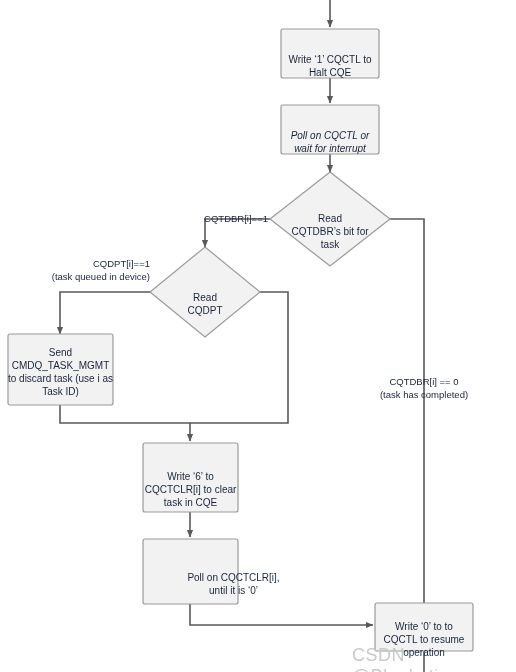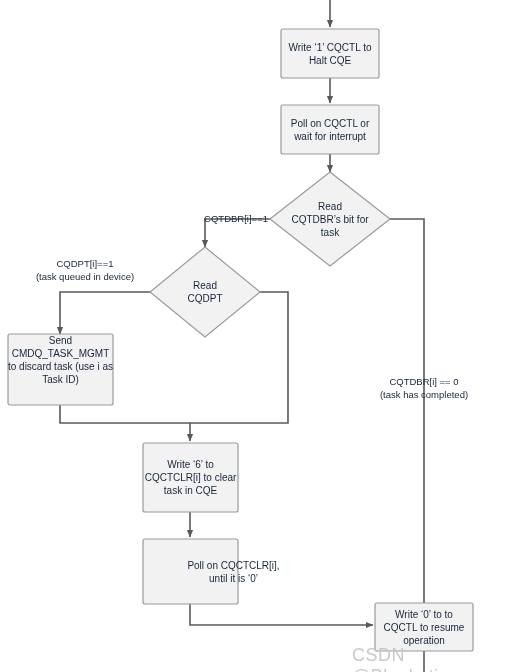--- a/index.html
+++ b/index.html
@@ -32,20 +32,21 @@
     position: absolute;
     display: flex;
     align-items: center;
     justify-content: center;
     text-align: center;
     color: #17243b;
     font-size: 10px;
     line-height: 13px;
     pointer-events: none;
     white-space: pre-line;
+    margin-top: 12px;
   }
   .edge-label {
     position: absolute;
     text-align: center;
     color: #17243b;
     font-size: 9.5px;
     line-height: 13px;
     white-space: pre-line;
   }
   .watermark {
@@ -103,21 +104,21 @@
       <rect x="8" y="334" width="105" height="71" rx="2"></rect>
       <rect x="143" y="443" width="95" height="69" rx="2"></rect>
       <rect x="143" y="539" width="95" height="65" rx="2"></rect>
       <rect x="375" y="603" width="98" height="48" rx="2"></rect>
     </g>
   </svg>
 
   <div class="node-text" style="left:281px; top:29px; width:98px; height:49px;">Write ‘1’ CQCTL to
 Halt CQE</div>
 
-  <div class="node-text" style="left:281px; top:105px; width:98px; height:49px;">Poll on CQCTL or
+  <div class="node-text" style="left:281px; top:105px; width:98px; height:49px;font-style:italic;">Poll on CQCTL or
 wait for interrupt</div>
 
   <div class="node-text" style="left:272px; top:172px; width:116px; height:94px;">Read
 CQTDBR’s bit for
 task</div>
 
   <div class="node-text" style="left:155px; top:247px; width:100px; height:90px;">Read
 CQDPT</div>
 
   <div class="node-text" style="left:6px; top:334px; width:109px; height:52px;">Send
@@ -134,19 +135,19 @@
 
   <div class="node-text" style="left:375px; top:603px; width:98px; height:48px;border-radius:24px;">Write ‘0’ to to
 CQCTL to resume
 operation</div>
 
   <div class="edge-label" style="left:184px; top:212px; width:84px; text-align:right;">CQTDBR[i]==1</div>
 
   <div class="edge-label" style="left:368px; top:375px; width:112px;">CQTDBR[i] == 0
 (task has completed)</div>
 
-  <div class="edge-label" style="left:20px; top:257px; width:130px;">CQDPT[i]==1
+  <div class="edge-label" style="left:20px; top:257px; width:130px;text-align:right;">CQDPT[i]==1
 (task queued in device)</div>
 
 
   <div class="watermark">CSDN @Blank_time</div>
 
 </div>
 
 </body></html>

